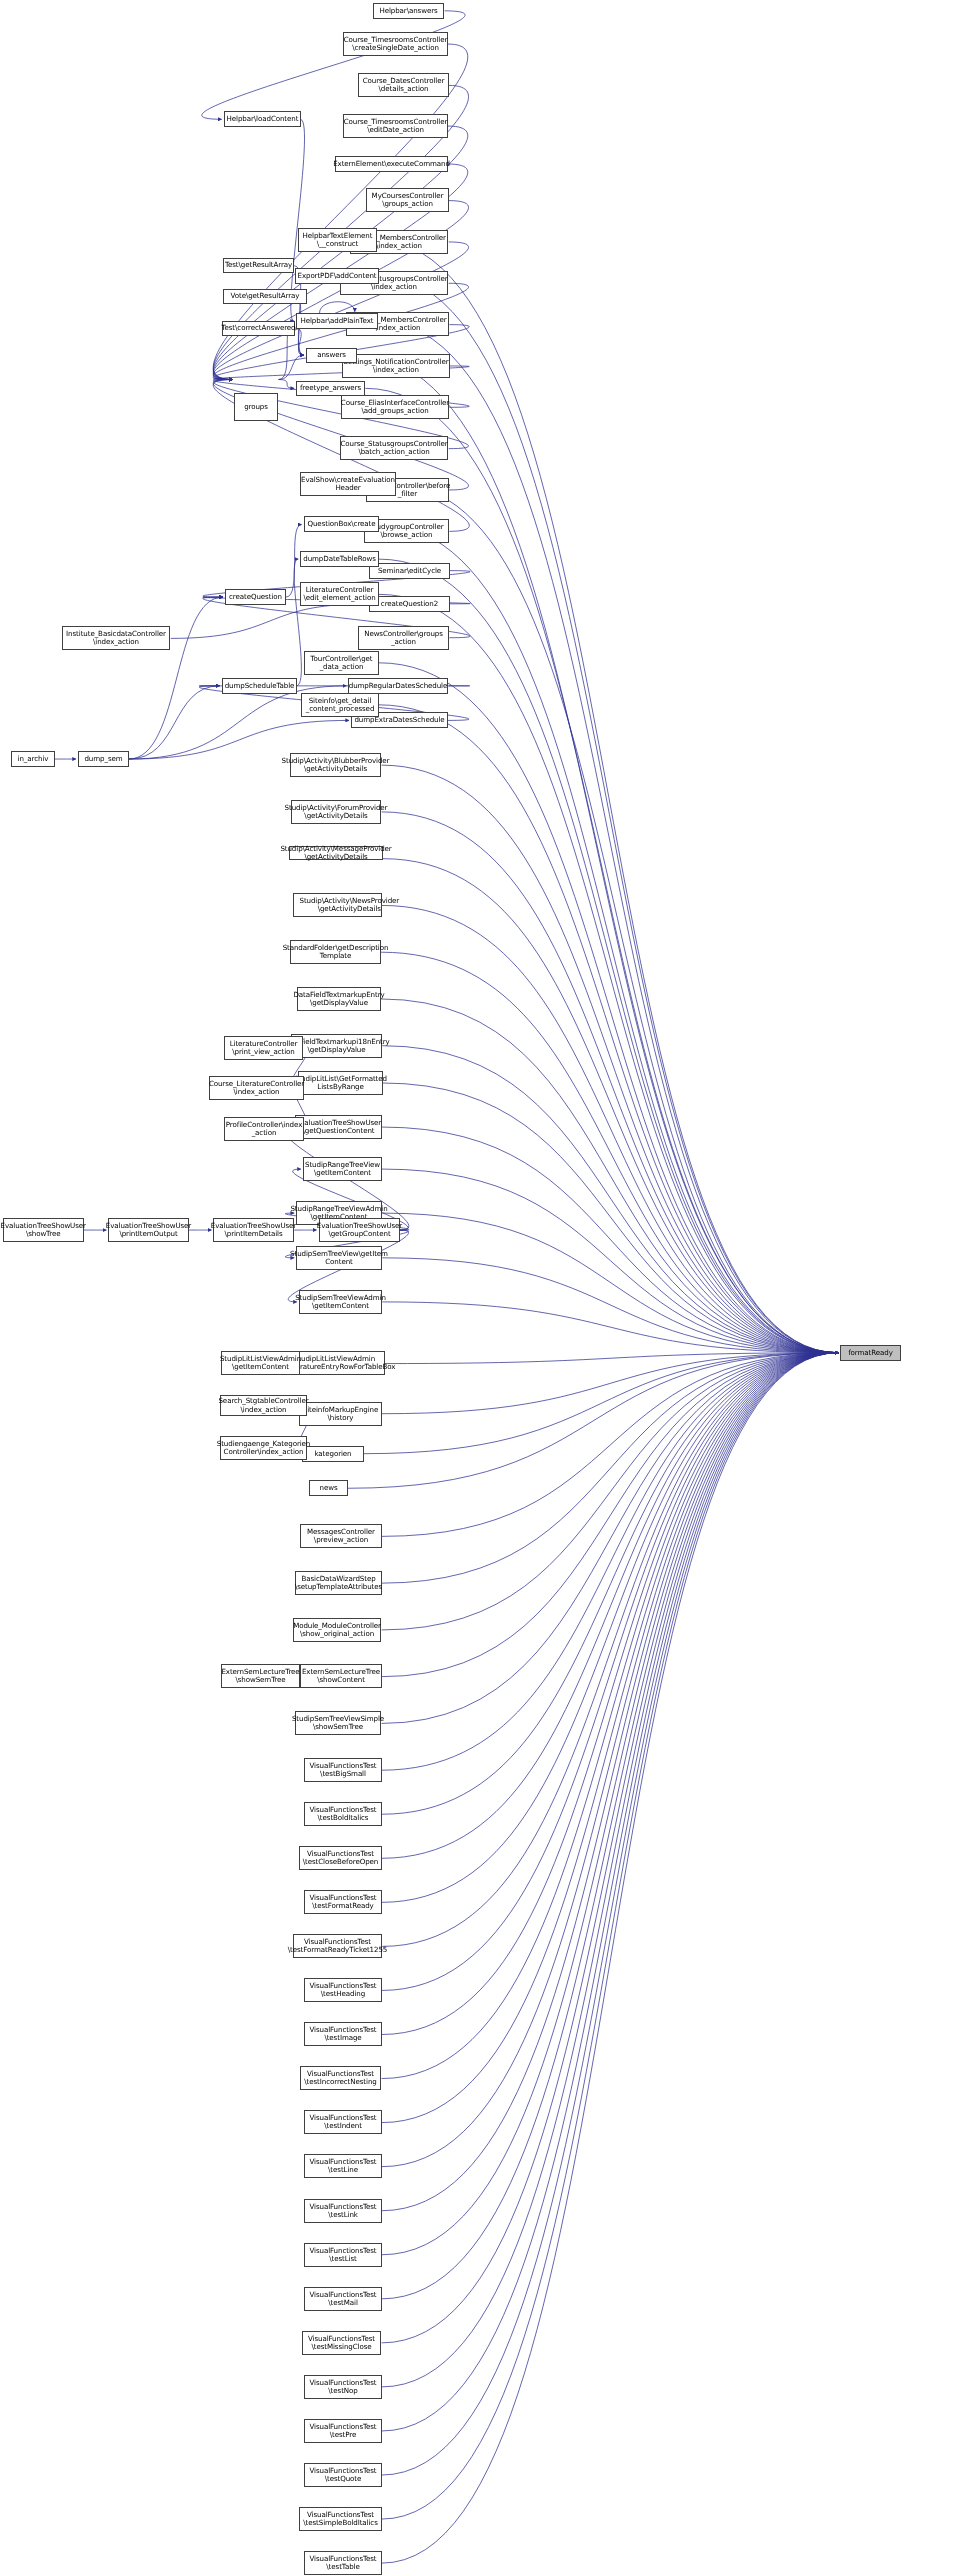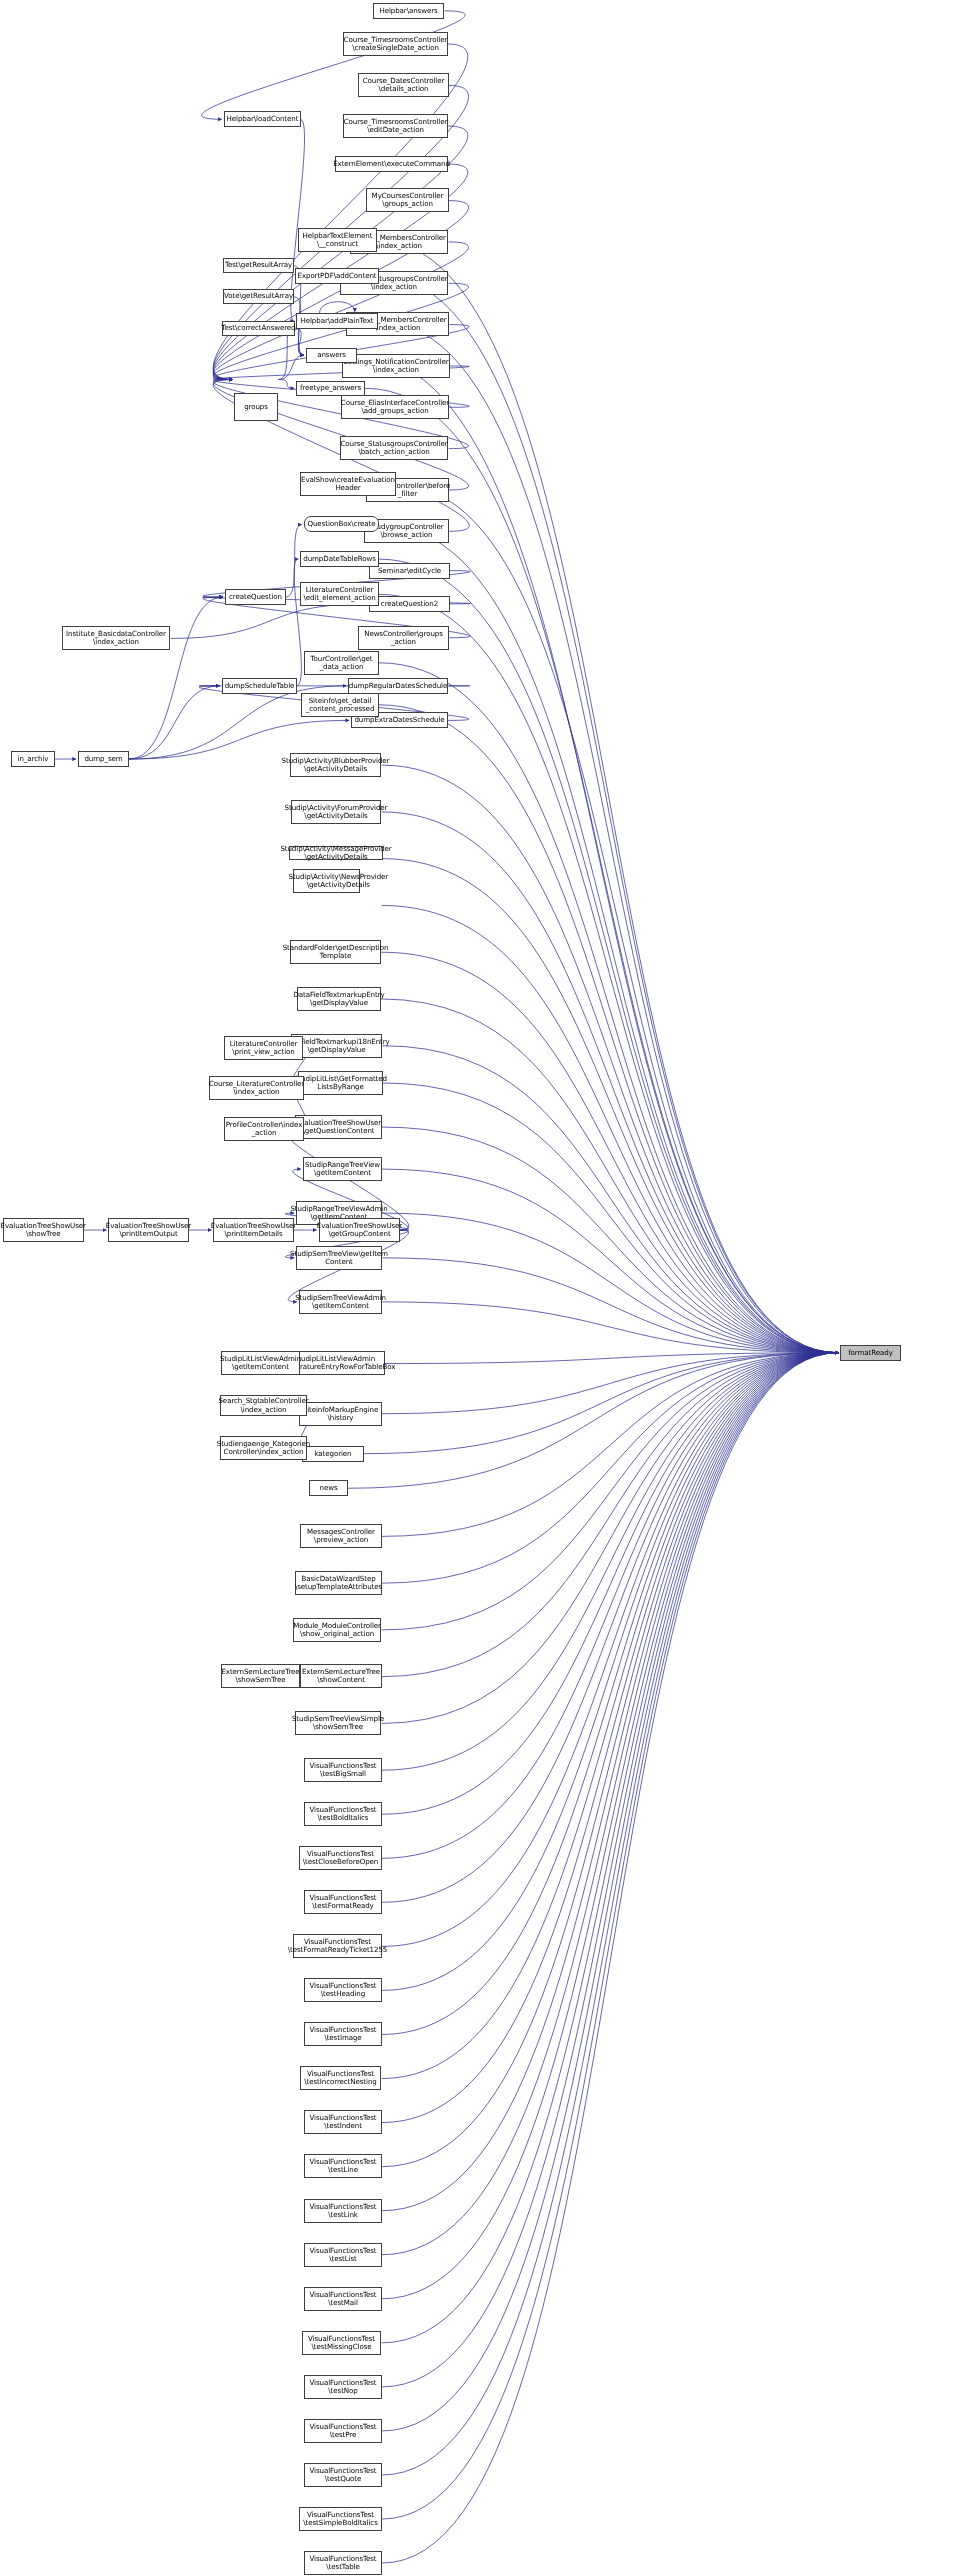--- a/index.html
+++ b/index.html
@@ -174,46 +174,46 @@
       <div class="node" style="left: 62px; top: 626px; width: 108px; height: 24.4px;">Institute_BasicdataController
 \index_action</div>
       <div class="node" style="left: 348px; top: 678px; width: 100px; height: 16.3px;">dumpRegularDatesSchedule</div>
       <div class="node" style="left: 351px; top: 712px; width: 97px; height: 16.3px;">dumpExtraDatesSchedule</div>
       <div class="node" style="left: 11px; top: 751px; width: 44px; height: 16.3px;">in_archiv</div>
       <div class="node" style="left: 78px; top: 751px; width: 51px; height: 16.3px;">dump_sem</div>
       <div class="node" style="left: 225px; top: 589px; width: 61px; height: 16.3px;">createQuestion</div>
       <div class="node" style="left: 222px; top: 678px; width: 75px; height: 16.3px;">dumpScheduleTable</div>
       <div class="node" style="left: 234px; top: 393px; width: 44px; height: 28px;">groups</div>
       <div class="node" style="left: 223px; top: 258px; width: 71px; height: 15px;">Test\getResultArray</div>
-      <div class="node" style="left: 223px; top: 289px; width: 71px; height: 15px;">Vote\getResultArray</div>
+      <div class="node" style="left: 223px; top: 289px; width: 84px; height: 15px;">Vote\getResultArray</div>
       <div class="node" style="left: 222px; top: 321px; width: 73px; height: 15px;">Test\correctAnswered</div>
       <div class="node" style="left: 224px; top: 111px; width: 77px; height: 16.3px;">Helpbar\loadContent</div>
       <div class="node" style="left: 298px; top: 228px; width: 79px; height: 24.4px;">HelpbarTextElement
 \__construct</div>
       <div class="node" style="left: 295px; top: 268px; width: 84px; height: 16.3px;">ExportPDF\addContent</div>
       <div class="node" style="left: 296px; top: 313px; width: 82px; height: 16.3px;">Helpbar\addPlainText</div>
       <div class="node" style="left: 306px; top: 348px; width: 51px; height: 15px;">answers</div>
       <div class="node" style="left: 296px; top: 381px; width: 69px; height: 15px;">freetype_answers</div>
       <div class="node" style="left: 300px; top: 472px; width: 96px; height: 24.4px;">EvalShow\createEvaluation
 Header</div>
-      <div class="node" style="left: 304px; top: 516px; width: 75px; height: 16.3px; border-radius: 7px;">QuestionBox\create</div>
+      <div class="node" style="left: 304px; top: 516px; width: 75px; height: 16.3px;">QuestionBox\create</div>
       <div class="node" style="left: 300px; top: 551px; width: 79px; height: 16.3px;">dumpDateTableRows</div>
       <div class="node" style="left: 300px; top: 582px; width: 79px; height: 24.4px;">LiteratureController
 \edit_element_action</div>
       <div class="node" style="left: 304px; top: 651px; width: 75px; height: 24.4px;">TourController\get
 _data_action</div>
       <div class="node" style="left: 301px; top: 693px; width: 78px; height: 24.4px;">Siteinfo\get_detail
 _content_processed</div>
       <div class="node" style="left: 290px; top: 753px; width: 91px; height: 24.4px;">Studip\Activity\BlubberProvider
 \getActivityDetails</div>
       <div class="node" style="left: 291px; top: 800px; width: 90px; height: 24.4px;">Studip\Activity\ForumProvider
 \getActivityDetails</div>
       <div class="node" style="left: 289px; top: 846px; width: 94px; height: 14px;">Studip\Activity\MessageProvider
 \getActivityDetails</div>
-      <div class="node" style="left: 293px; top: 869px; width: 67px; height: 24.4px; padding-left: 25px;">Studip\Activity\NewsProvider
+      <div class="node" style="left: 293px; top: 893px; width: 89px; height: 24.4px; padding-left: 25px;">Studip\Activity\NewsProvider
 \getActivityDetails</div>
       <div class="node" style="left: 290px; top: 940px; width: 91px; height: 24.4px;">StandardFolder\getDescription
 Template</div>
       <div class="node" style="left: 297px; top: 987px; width: 84px; height: 24.4px;">DataFieldTextmarkupEntry
 \getDisplayValue</div>
       <div class="node" style="left: 291px; top: 1034px; width: 91px; height: 24.4px;">DataFieldTextmarkupi18nEntry
 \getDisplayValue</div>
       <div class="node" style="left: 298px; top: 1071px; width: 85px; height: 24.4px;">StudipLitList\GetFormatted
 ListsByRange</div>
       <div class="node" style="left: 295px; top: 1115px; width: 87px; height: 24.4px;">EvaluationTreeShowUser

